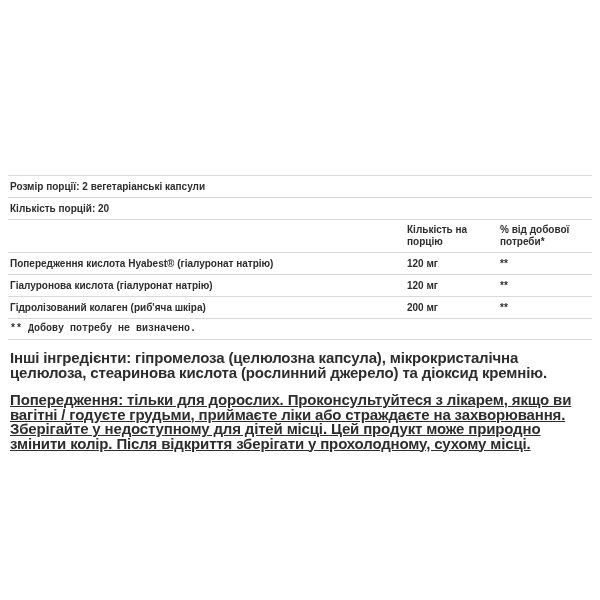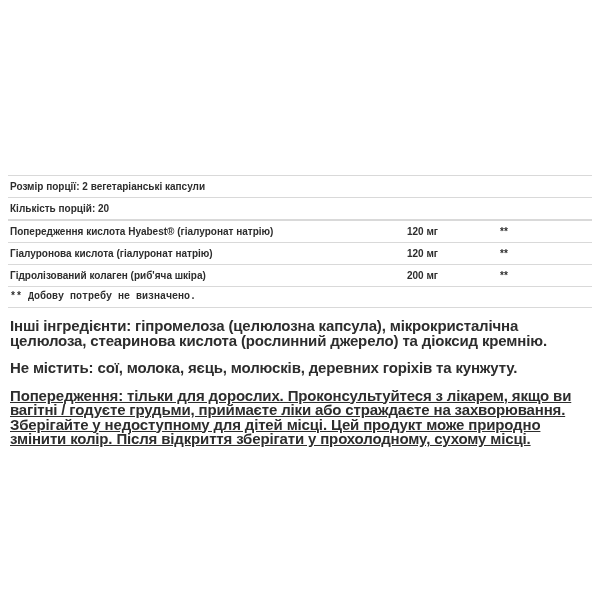--- a/index.html
+++ b/index.html
@@ -85,20 +85,25 @@
     </div>
 
     <div class="rule"></div>
 
     <div class="simple-row">
       <span>Кількість порцій: 20</span>
     </div>
 
     <div class="rule"></div>
 
+    <div class="grid-row header-row">
+      <div class="cell c1"></div>
+      <div class="cell c2">Кількість на порцію</div>
+      <div class="cell c3">% від добової потреби*</div>
+    </div>
 
     <div class="rule"></div>
 
     <div class="grid-row data-row">
       <div class="cell c1">Попередження кислота Hyabest® (гіалуронат натрію)</div>
       <div class="cell c2">120 мг</div>
       <div class="cell c3">**</div>
     </div>
 
     <div class="rule"></div>
@@ -120,18 +125,17 @@
     <div class="rule"></div>
 
     <div class="simple-row footnote">
       <span>** Добову потребу не визначено.</span>
     </div>
 
     <div class="rule"></div>
 
     <p class="para">Інші інгредієнти: гіпромелоза (целюлозна капсула), мікрокристалічна целюлоза, стеаринова кислота (рослинний джерело) та діоксид кремнію.</p>
 
-    <p class="para not-contain">Не містить: сої, молока, яєць, молюсків, деревних горіхів та кунжуту.</p>
 
     <p class="para warning">Попередження: тільки для дорослих. Проконсультуйтеся з лікарем, якщо ви вагітні / годуєте грудьми, приймаєте ліки або страждаєте на захворювання. Зберігайте у недоступному для дітей місці. Цей продукт може природно змінити колір.  Після відкриття зберігати у прохолодному, сухому місці.</p>
 
   </div>
 </div>
 
 </body></html>

